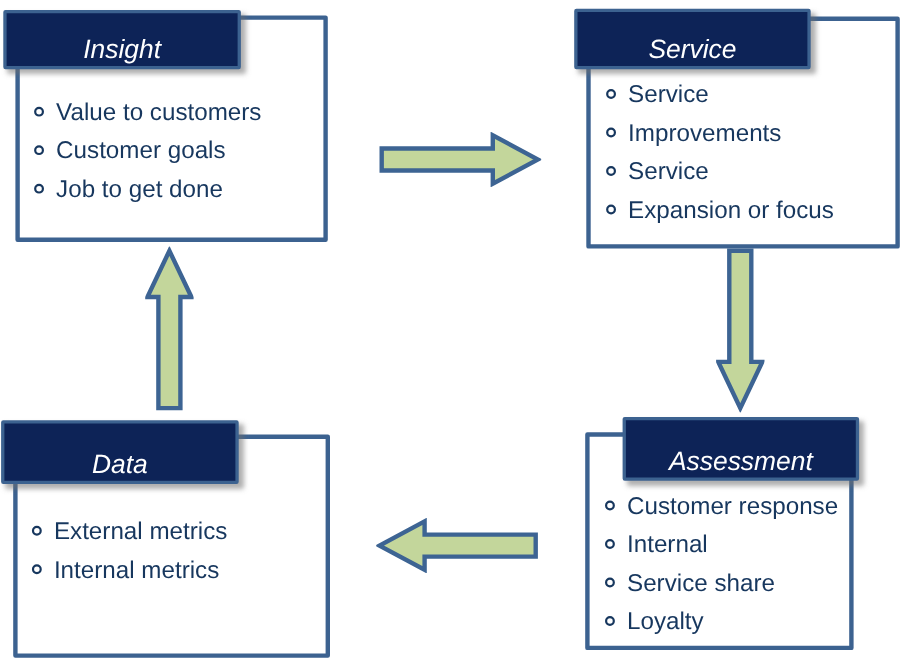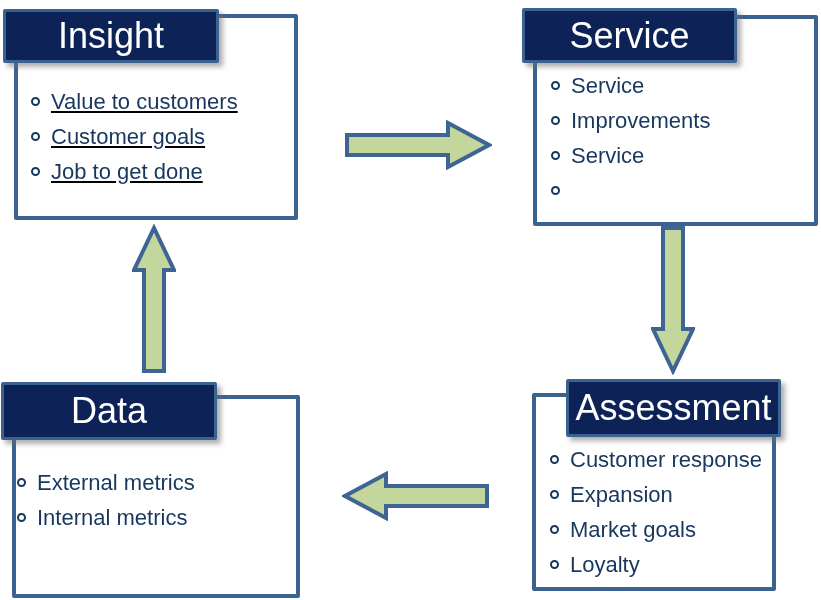--- a/index.html
+++ b/index.html
@@ -29,27 +29,28 @@
     border: 4px solid var(--box-border);
     border-radius: 2px;
     z-index: 1;
   }
   .box-header {
     position: absolute;
     background: var(--header-fill);
     border: 3px solid var(--header-border);
     border-radius: 2px;
     color: var(--header-text);
-    font-size: 36px;
+    font-size: 24px;
     display: flex;
-    align-items: center;
+    align-items: flex-end;
     justify-content: center;
     z-index: 3;
     box-shadow: 4px 4px 5px rgba(110,110,110,0.55);
     white-space: nowrap;
+    font-style: italic;
   }
   .list {
     list-style: none;
   }
   .list li {
     display: flex;
     align-items: center;
     height: 35px;
     color: var(--text);
     font-size: 22px;
@@ -65,27 +66,27 @@
     flex: none;
   }
   .arrow-svg { position: absolute; z-index: 2; }
   .arrow-shape {
     fill: var(--arrow-fill);
     stroke: var(--arrow-stroke);
     stroke-width: 4;
     stroke-linejoin: miter;
   }
   
-  #insight-body     { left: 14px;  top: 14px;  width: 284px; height: 206px; padding: 66px 8px 0 13px; text-decoration: underline; }
+  #insight-body     { left: 14px;  top: 14px;  width: 284px; height: 206px; padding: 66px 8px 0 13px; }
   #insight-header   { left: 3px;   top: 9px;   width: 216px; height: 54px; }
   #actions-body     { left: 533px; top: 15px;  width: 285px; height: 211px; padding: 49px 6px 0 14px; }
   #actions-header   { left: 522px; top: 8px;   width: 215px; height: 55px; }
   #assessment-body  { left: 532px; top: 393px; width: 244px; height: 198px; padding: 45px 6px 0 14px; }
   #assessment-header{ left: 522px; top: 379px; width: 215px; height: 58px; margin-left: 44px; }
-  #data-body        { left: 12px;  top: 395px; width: 288px; height: 203px; padding: 66px 8px 0 1px; }
+  #data-body        { left: 12px;  top: 395px; width: 288px; height: 203px; padding: 66px 8px 0 13px; }
   #data-header      { left: 1px;   top: 382px; width: 216px; height: 58px; }
   
   #arrow-right { left: 344px; top: 120px; }
   #arrow-down  { left: 651px; top: 225px; }
   #arrow-left  { left: 342px; top: 471px; }
   #arrow-up    { left: 132px; top: 224px; }
 </style>
 </head>
 <body>
 
@@ -120,40 +121,41 @@
       <li>
         <span class="bullet"></span>
         <span>Improvements</span>
       </li>
       <li>
         <span class="bullet"></span>
         <span>Service</span>
       </li>
       <li>
         <span class="bullet"></span>
+        <span>Expansion or focus</span>
       </li>
     </ul>
   </div>
   <div class="box-header" id="actions-header">
     <span>Service</span>
   </div>
 
   <div class="box-body" id="assessment-body">
     <ul class="list">
       <li>
         <span class="bullet"></span>
         <span>Customer response</span>
       </li>
       <li>
         <span class="bullet"></span>
-        <span>Expansion</span>
+        <span>Internal</span>
       </li>
       <li>
         <span class="bullet"></span>
-        <span>Market goals</span>
+        <span>Service share</span>
       </li>
       <li>
         <span class="bullet"></span>
         <span>Loyalty</span>
       </li>
     </ul>
   </div>
   <div class="box-header" id="assessment-header">
     <span>Assessment</span>
   </div>

